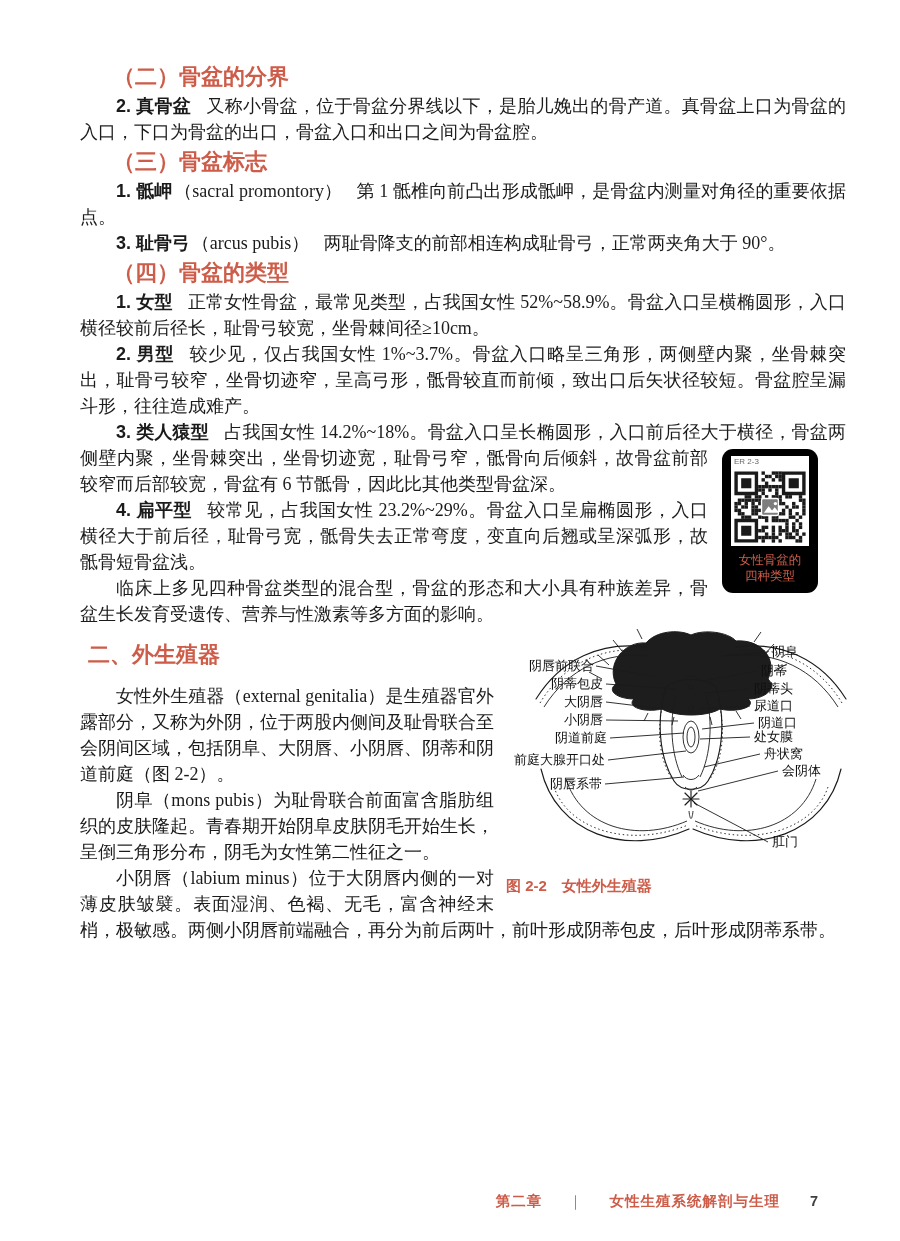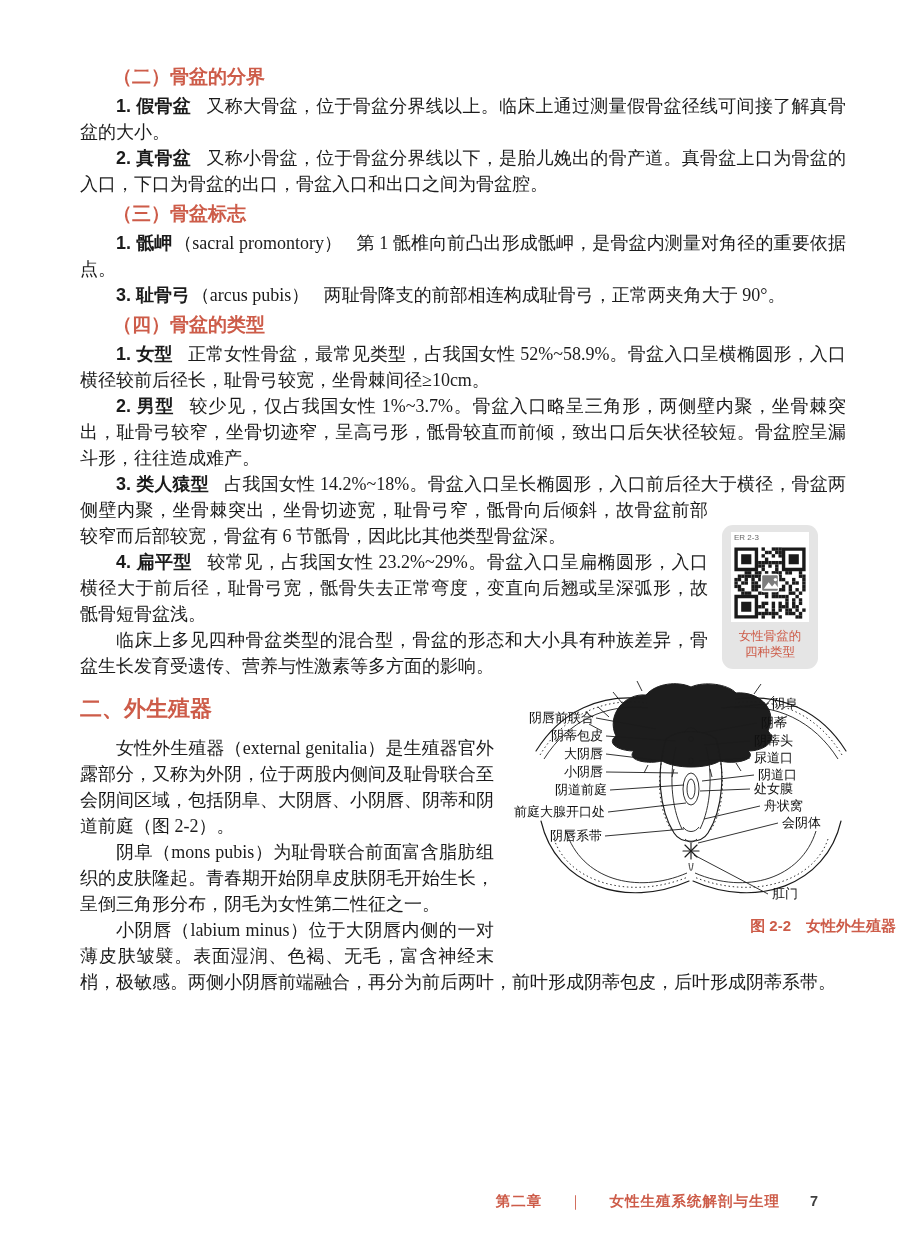--- a/index.html
+++ b/index.html
@@ -4,39 +4,39 @@
 <style>
   :root{ --accent:#cd5c49; --ink:#1b1b1b; }
   html,body{margin:0;padding:0;}
   body{width:900px;height:1241px;background:#ffffff;position:relative;overflow:hidden;
        font-family:"Liberation Serif","DejaVu Serif",serif;color:var(--ink);}
   .content{position:absolute;left:80px;top:60px;width:766px;font-size:18px;line-height:26px;
            text-align:justify;}
   p.body{margin:0;text-indent:2em;}
   .runin{font-family:"Liberation Sans","DejaVu Sans",sans-serif;font-weight:700;margin-right:.85em;}
   .latin{margin-right:.8em;margin-left:-0.75em;}
-  .group-heading{color:var(--accent);font-weight:700;font-size:19px;line-height:27px;
+  .group-heading{color:var(--accent);font-weight:700;font-size:22px;line-height:27px;
                  margin:3px 0 3px 33px;text-align:left;}
   .major-heading{color:var(--accent);font-weight:700;font-size:22px;line-height:30px;
-                 font-family:Liberation Sans, sans-serif;margin:15px 0 11px 0;text-align:left;}
+                 font-family:Liberation Mono, monospace;margin:15px 0 11px 8px;text-align:left;}
   .clear-heading{clear:both;}
 
   
   .qr-float{float:right;width:96px;margin:4px 28px 6px 14px;text-indent:0;display:block;}
-  .qr-card{display:block;background:#e5e5e5;border-radius:11px;padding:7px 9px 9px;margin-top:24px;}
+  .qr-card{display:block;background:#000000;border-radius:11px;padding:7px 9px 9px;}
   .qr-tag{display:block;background:#fff;color:#666;text-align:left;
           font:400 8px/10px "Liberation Sans","DejaVu Sans",sans-serif;padding:1px 3px;}
   .qr-svg{display:block;width:78px;height:78px;background:#fff;}
   .qr-caption{display:block;margin-top:6px;color:var(--accent);text-align:center;
           font:500 12.5px/16px "Liberation Sans","DejaVu Sans",sans-serif;}
 
   
   .fig{float:right;width:390px;margin:2px -50px 10px 12px;text-indent:0;}
   .fig svg{display:block;}
-  .fig-caption{text-align:right;margin-top:0;color:var(--accent);
+  .fig-caption{text-align:left;margin-top:12px;color:var(--accent);
           font:700 15px/20px "Liberation Sans","DejaVu Sans",sans-serif;text-indent:0;}
   .fig-caption .cap-num{margin-right:1em;}
   .ln{stroke:#1b1b1b;stroke-width:1.15;fill:none;stroke-linecap:round;}
   .lt{stroke:#1b1b1b;stroke-width:0.9;fill:none;}
   .hz{stroke:#1b1b1b;stroke-width:0.9;fill:none;stroke-dasharray:1.5 2.7;}
   .hair{fill:#1d1d1d;stroke:#1d1d1d;stroke-width:1;}
   .flbl{font-family:"Liberation Serif","DejaVu Serif",serif;font-size:13px;fill:#111;}
 
   
   .footer{position:absolute;top:1191px;left:0;right:0;display:flex;justify-content:flex-end;
@@ -45,21 +45,20 @@
   .fdiv{font-weight:400;}
   .fpage{color:#3f3f3f;margin-left:4px;letter-spacing:0;}
 </style>
 </head>
 <body>
 
 <div class="content">
 
   <div>
     <div class="group-heading">（二）骨盆的分界</div>
-    <p class="body"><b class="runin">1. 假骨盆</b><span>又称大骨盆，位于骨盆分界线以上。临床上通过测量假骨盆径线可间接了解真骨盆的大小。</span></p>
     <p class="body"><b class="runin">2. 真骨盆</b><span>又称小骨盆，位于骨盆分界线以下，是胎儿娩出的骨产道。真骨盆上口为骨盆的入口，下口为骨盆的出口，骨盆入口和出口之间为骨盆腔。</span></p>
   </div>
 
   <div>
     <div class="group-heading">（三）骨盆标志</div>
     <p class="body"><b class="runin">1. 骶岬</b><span class="latin">（sacral promontory）</span><span>第 1 骶椎向前凸出形成骶岬，是骨盆内测量对角径的重要依据点。</span></p>
     <p class="body"><b class="runin">3. 耻骨弓</b><span class="latin">（arcus pubis）</span><span>两耻骨降支的前部相连构成耻骨弓，正常两夹角大于 90°。</span></p>
   </div>
 
   <div>

